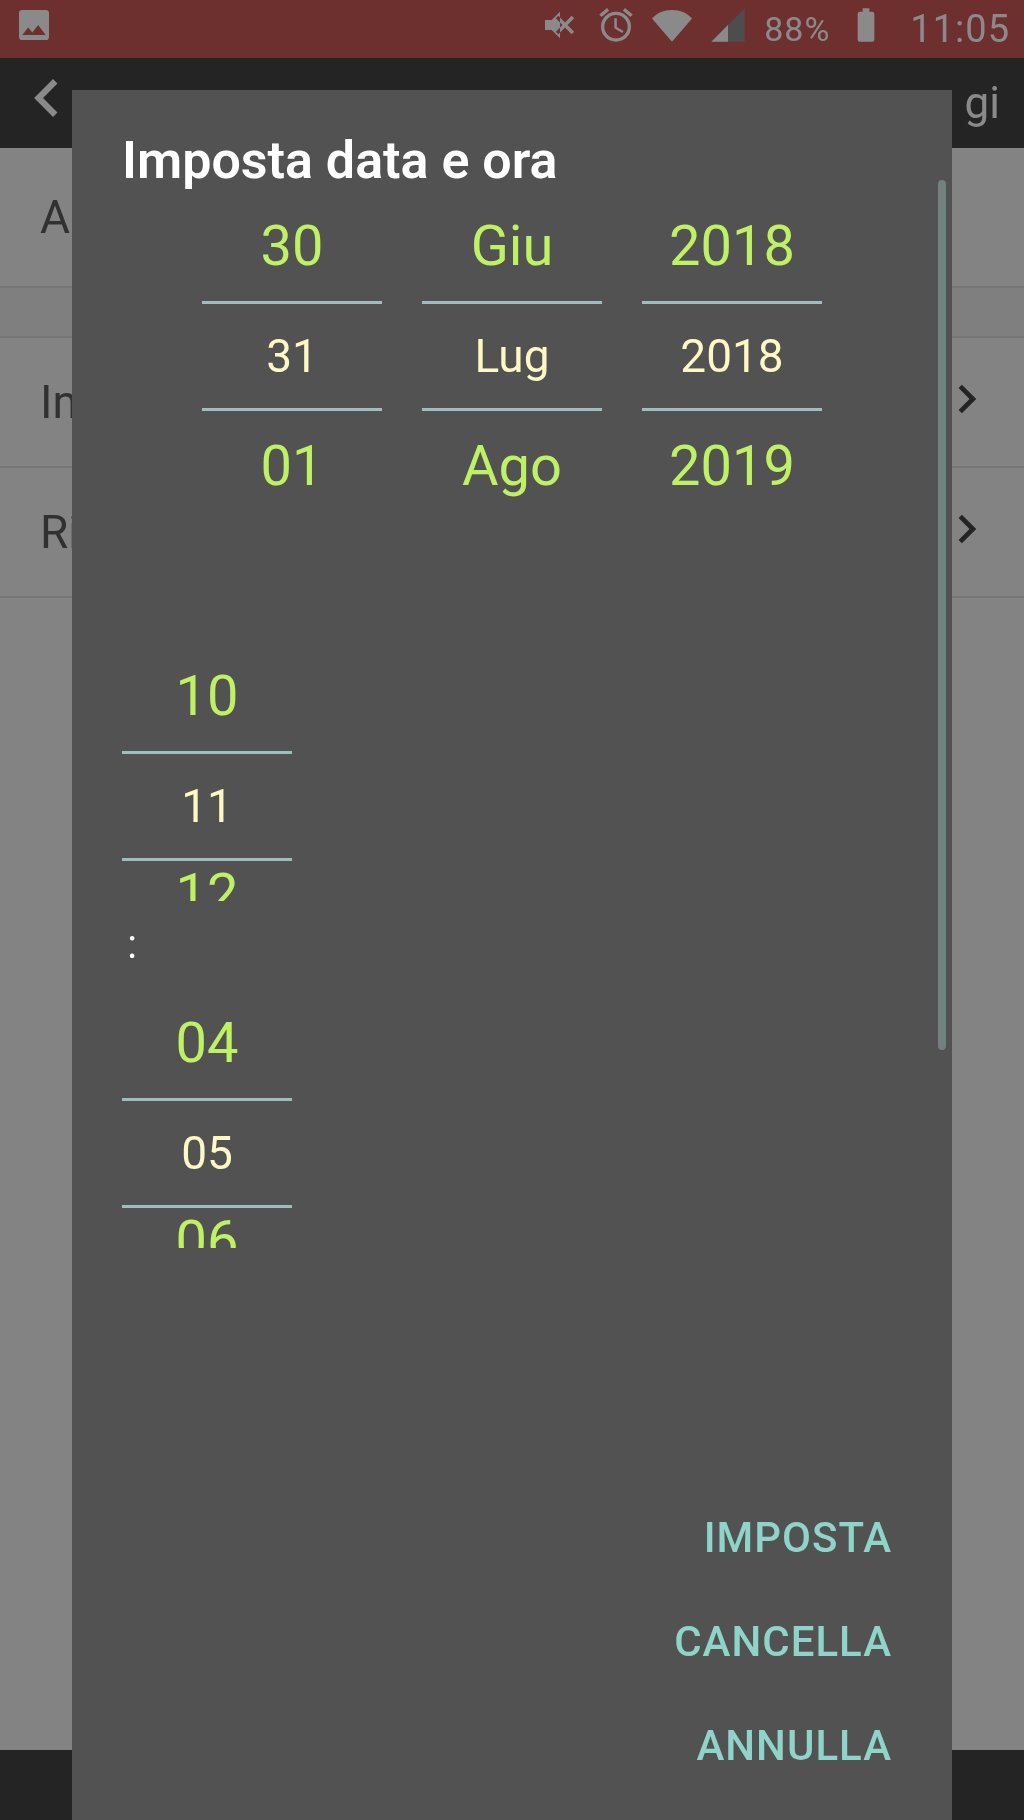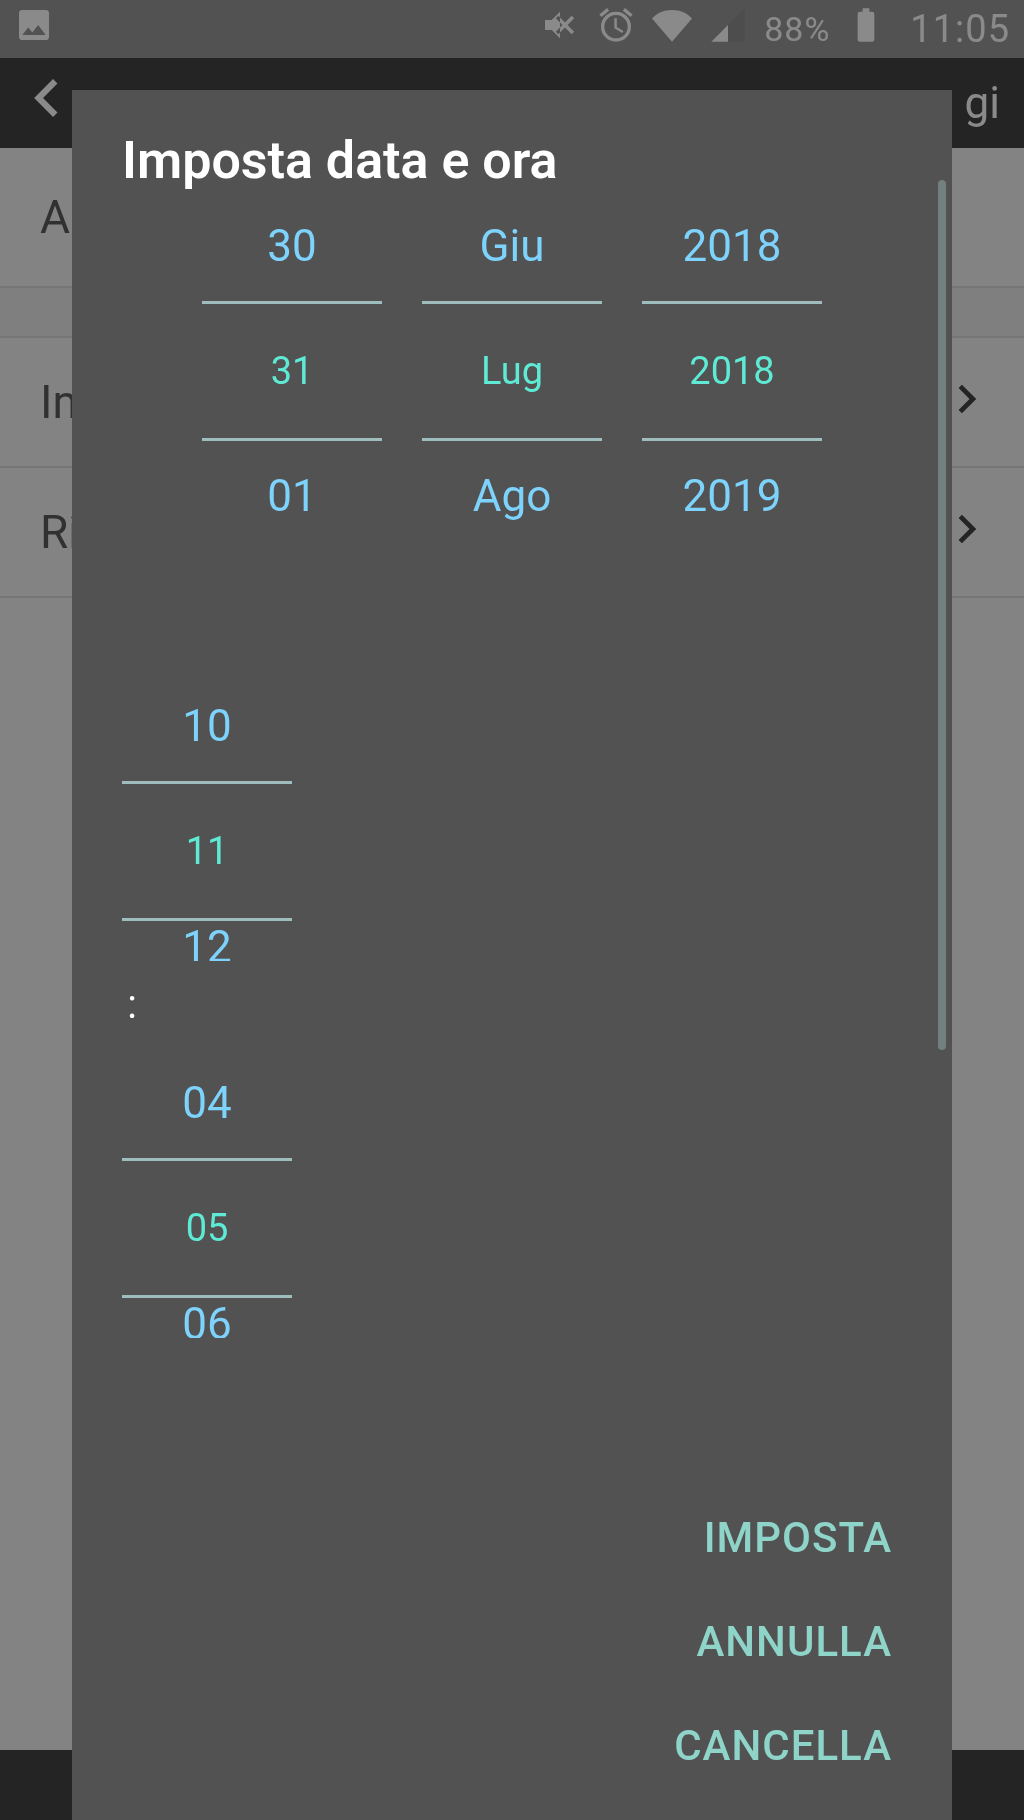--- a/index.html
+++ b/index.html
@@ -1,21 +1,21 @@
 <!DOCTYPE html>
 <html><head>
 <meta charset="utf-8">
 <style>
 * { margin: 0; padding: 0; box-sizing: border-box; font-family: Roboto, "Helvetica Neue", Arial, sans-serif; -webkit-font-smoothing: antialiased; }
 html, body { width: 1024px; height: 1820px; overflow: hidden; background: #000; }
 
 
 .statusbar {
   height: 58px;
-  background: #737373;
+  background: #b91c1c;
   color: #fff;
   display: flex;
   align-items: center;
   padding: 0 14px;
   font-size: 34px;
   font-weight: 400;
 }
 .statusbar .left { display: flex; align-items: center; gap: 16px; }
 .statusbar .right { margin-left: auto; display: flex; align-items: center; gap: 16px; }
 .statusbar svg { width: 40px; height: 40px; fill: #fff; }
@@ -107,22 +107,22 @@
   width:8px;
   height:870px;
   background:#8aa8a6;
   border-radius:4px;
   opacity:.55;
 }
 
 
 .picker-block { display:flex; justify-content:center; gap:40px; }
 .picker-col { width: 180px; text-align:center; }
-.picker-col .faded { color:#7dd3fc; font-size:44px; height:110px; display:flex; align-items:center; justify-content:center;}
-.picker-col .sel   { color:#5eead4;    font-size:38px; height:140px; display:flex; align-items:center; justify-content:center;
+.picker-col .faded { color:#bef264; font-size:56px; height:110px; display:flex; align-items:center; justify-content:center;}
+.picker-col .sel   { color:#fef9c3;    font-size:46px; height:110px; display:flex; align-items:center; justify-content:center;
                      border-top:3px solid #9fbdbc; border-bottom:3px solid #9fbdbc; }
 
 .time-block { margin-top:120px; display:flex; justify-content:center; align-items:stretch; gap:20px;flex-direction:column;}
 .time-block .picker-col{ width:170px;}
 .time-sep { display:flex; align-items:center; justify-content:center; width:20px; }
 .time-sep span{ font-size:40px; color:#fff; position:relative; top:0px;}
 .time-block .faded.cut-bottom{ height:40px; overflow:hidden; align-items:flex-start;}
 
 
 .dialog-actions{
@@ -259,16 +259,16 @@
     </div>
     <div class="picker-col">
       <div class="faded">04</div>
       <div class="sel">05</div>
       <div class="faded cut-bottom">06</div>
     </div>
   </div>
 
   <div class="dialog-actions">
     <button class="act">IMPOSTA</button>
+    <button class="act">CANCELLA</button>
     <button class="act">ANNULLA</button>
-    <button class="act">CANCELLA</button>
   </div>
 </div>
 
 </body></html>

